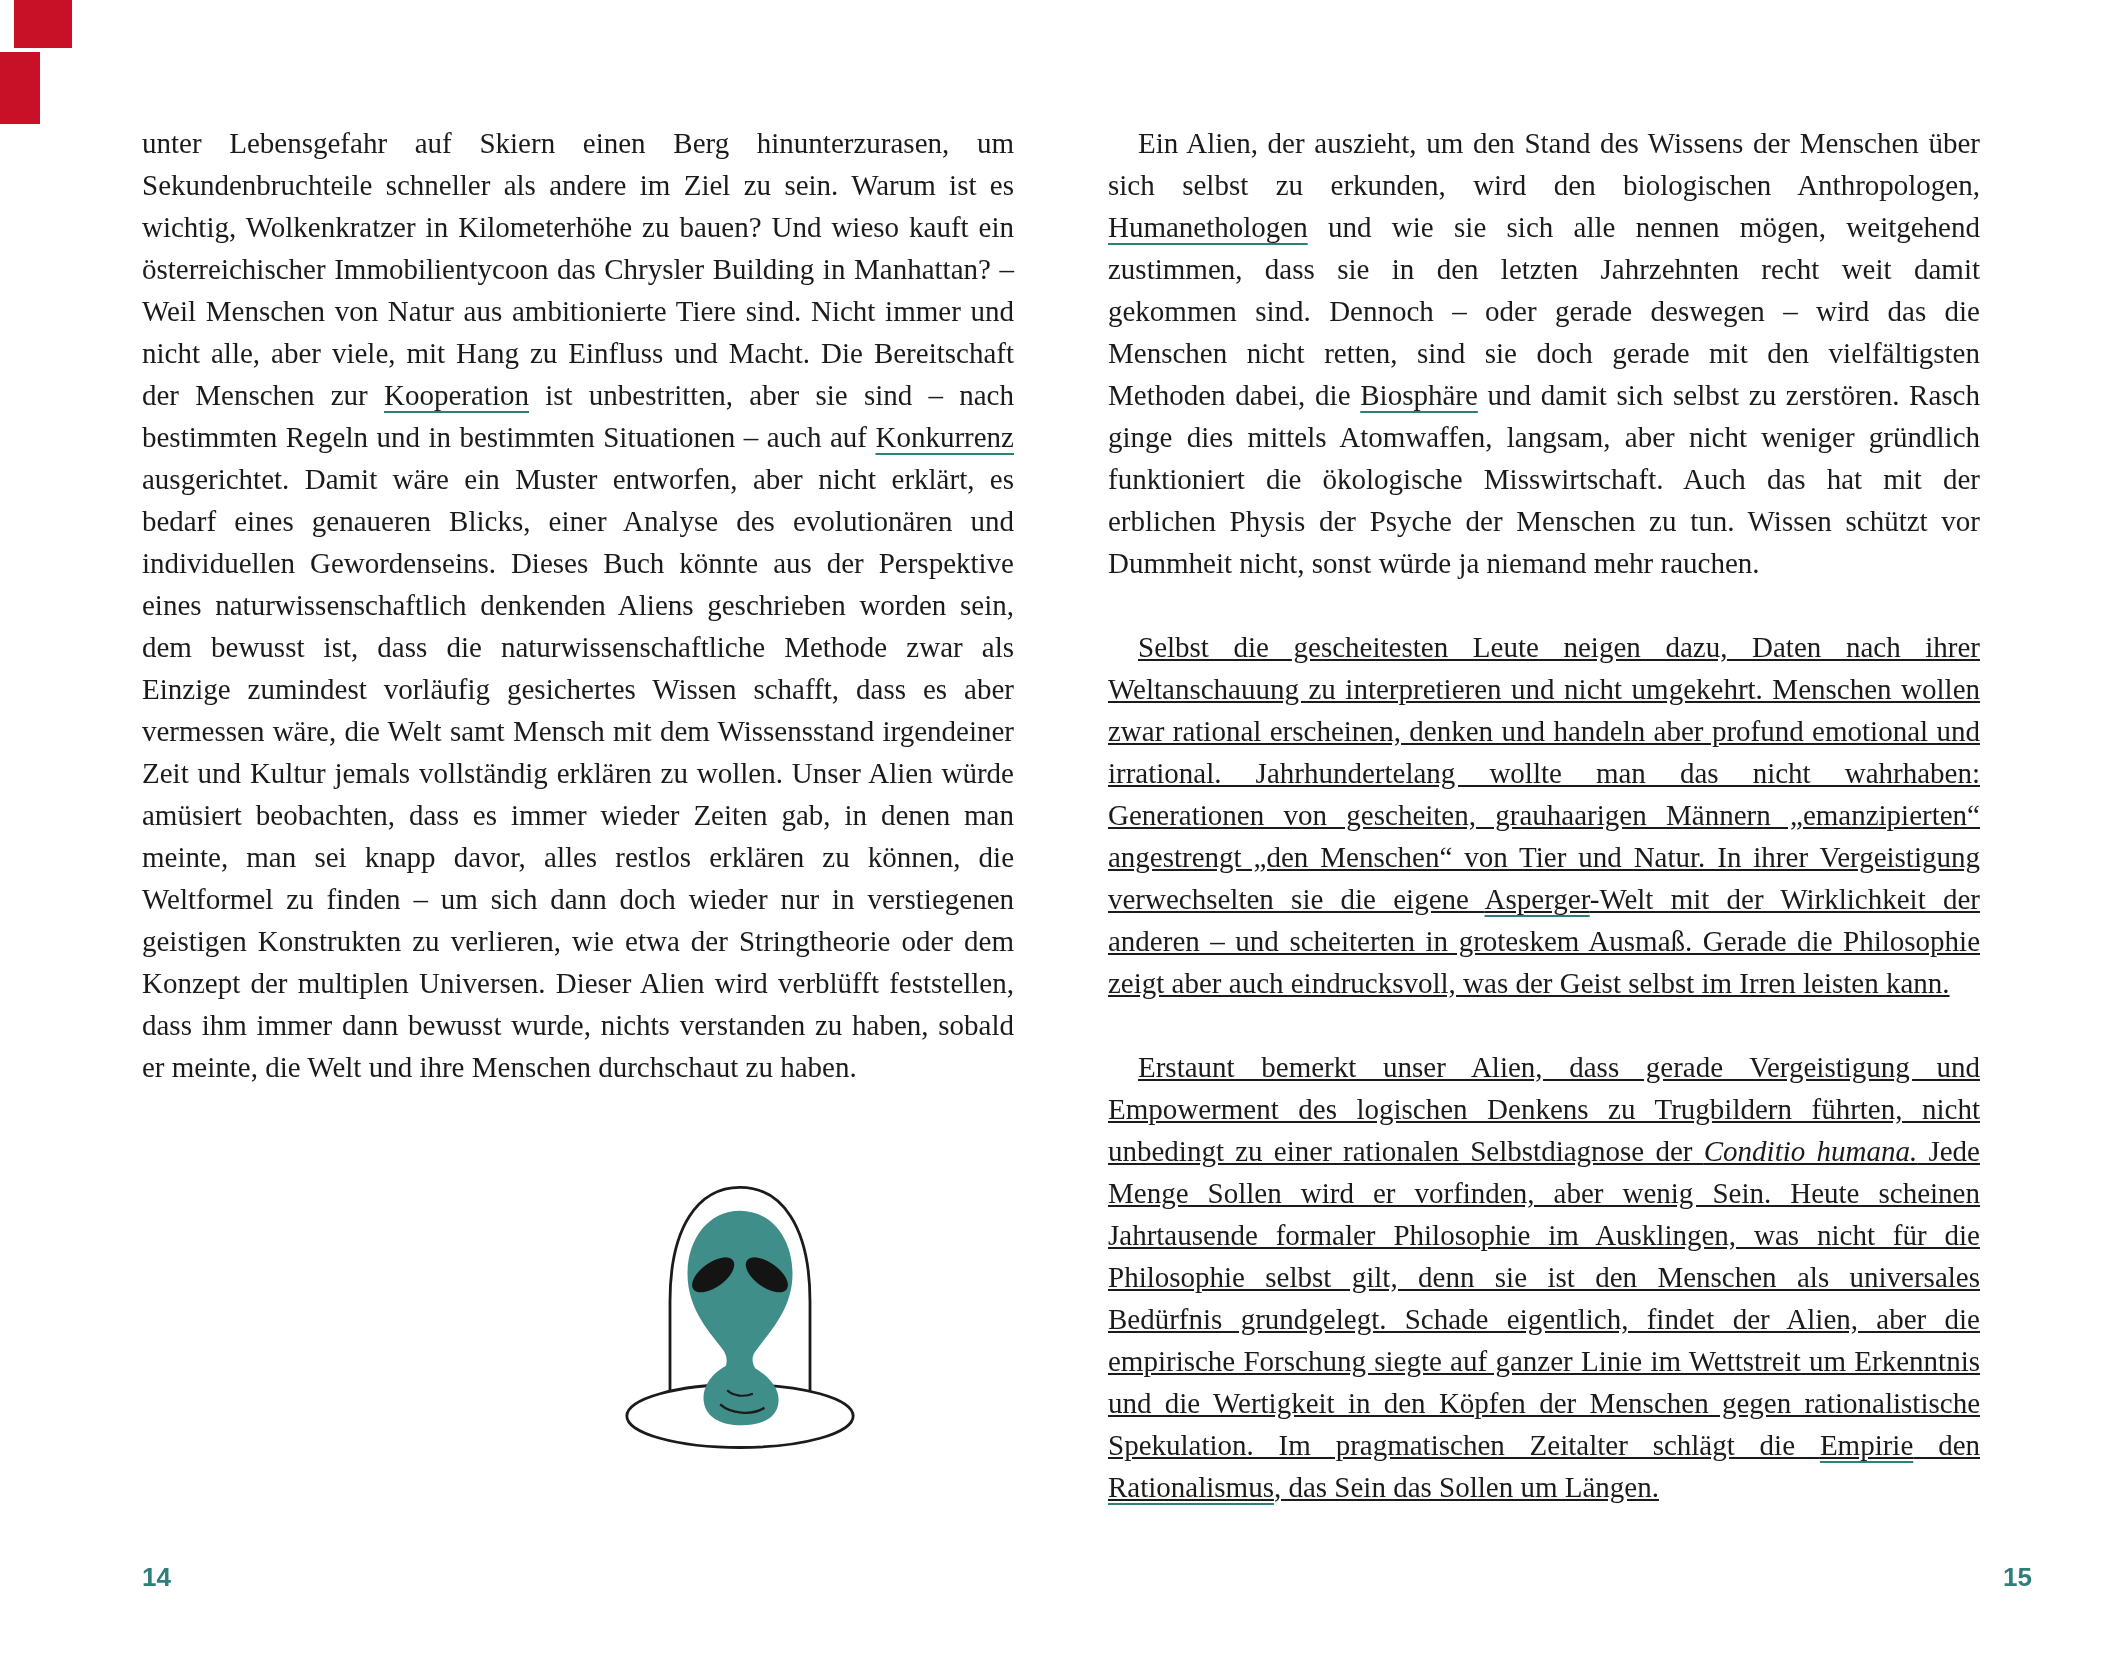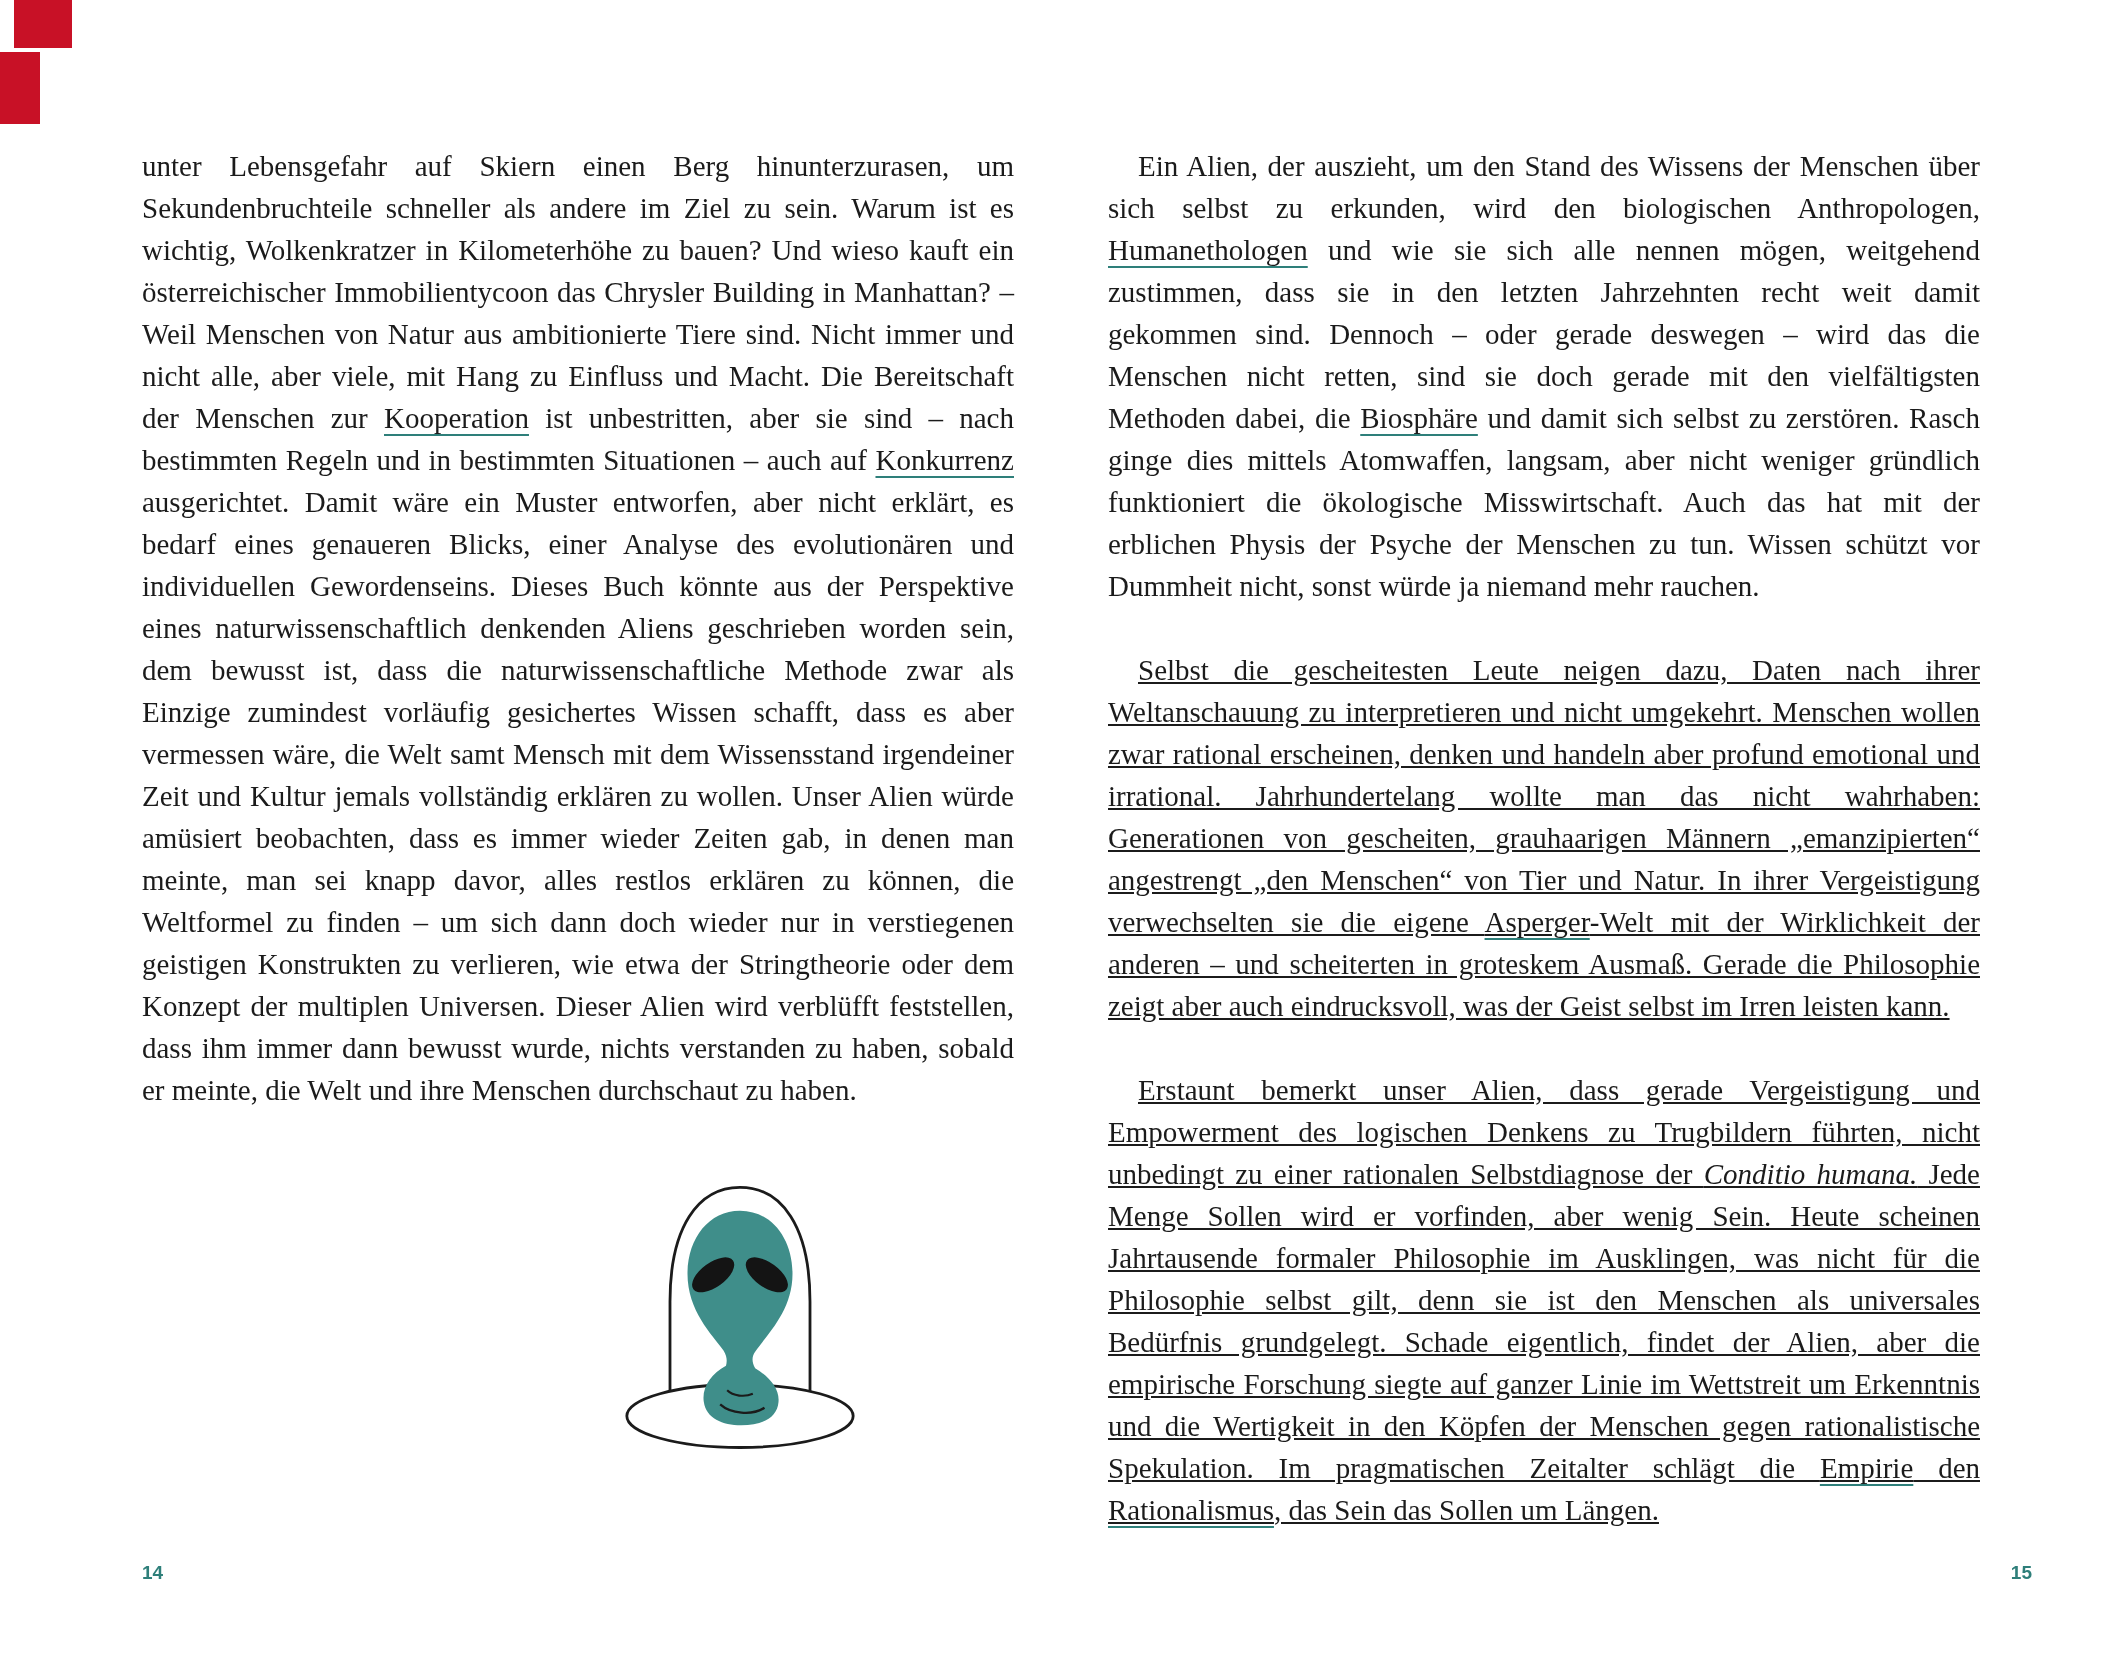--- a/index.html
+++ b/index.html
@@ -19,21 +19,20 @@
 
   
   .page-text{
     position:absolute;
     top:122px;
     width:872px;
     font-size:29px;
     line-height:42px;
     text-align:justify;
     color:var(--ink);
-    margin-top:23px;
   }
   #left-page-text{left:142px;}
   #right-page-text{left:1108px;}
 
   .para{margin:0;}
   .para + .para{margin-top:42px;text-decoration:underline;}
   .para.indent{text-indent:30px;}
 
   .link{
     text-decoration:underline;
@@ -43,21 +42,21 @@
     color:var(--ink);
     cursor:pointer;
   }
   em{font-style:italic;}
 
   
   .page-number{
     position:absolute;
     top:1562px;
     font-family:"Liberation Sans","DejaVu Sans",sans-serif;
-    font-size:19px;
+    font-size:26px;
     font-weight:700;
     color:var(--accent);
   }
   #page-number-left{left:142px;}
   #page-number-right{left:1160px;width:872px;text-align:right;}
 
   
   #alien-illustration{
     position:absolute;
     left:600px;

